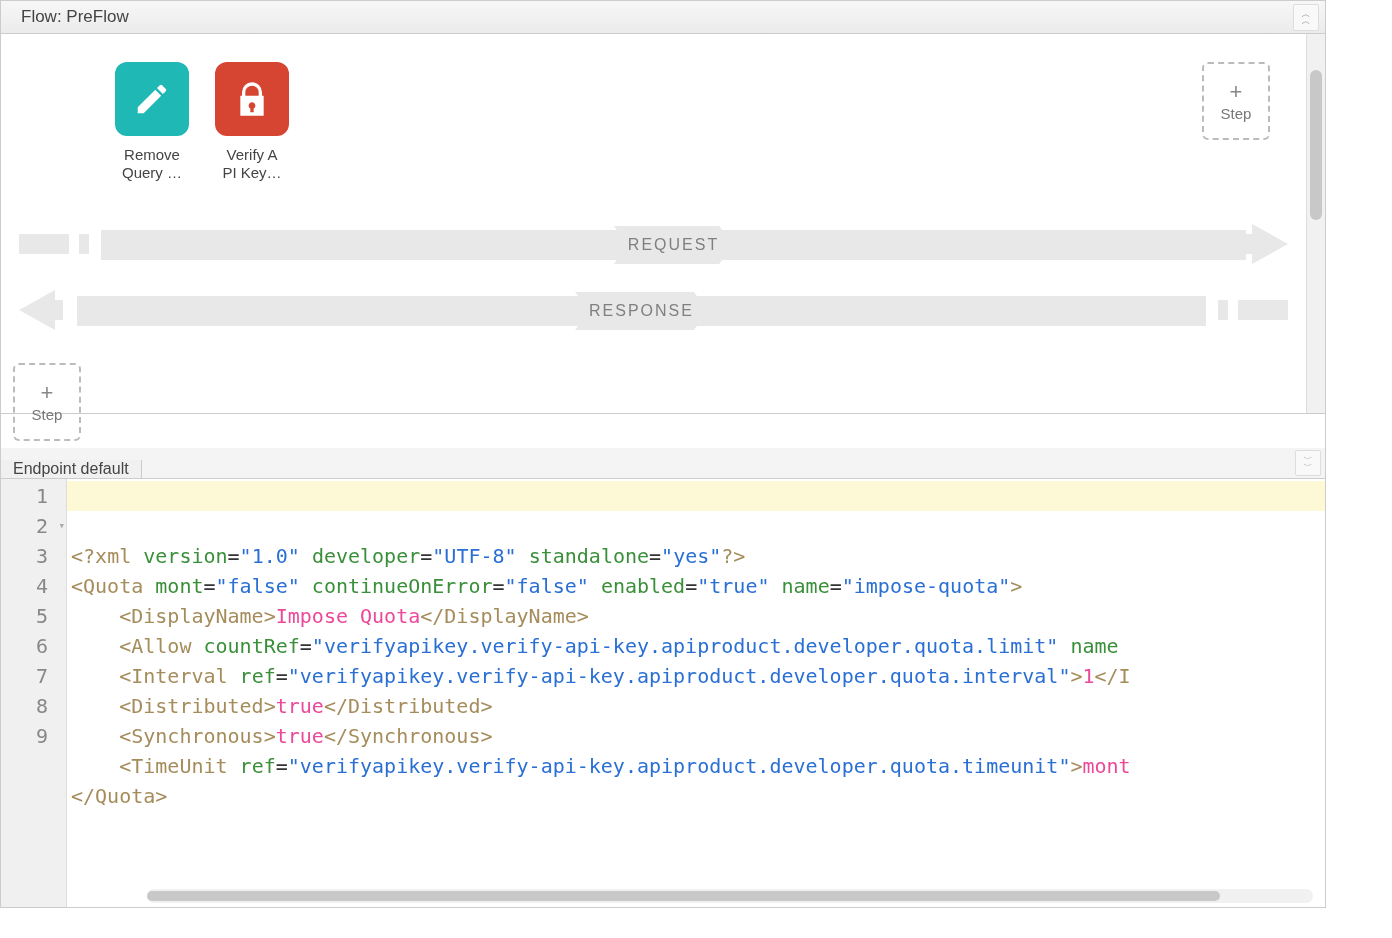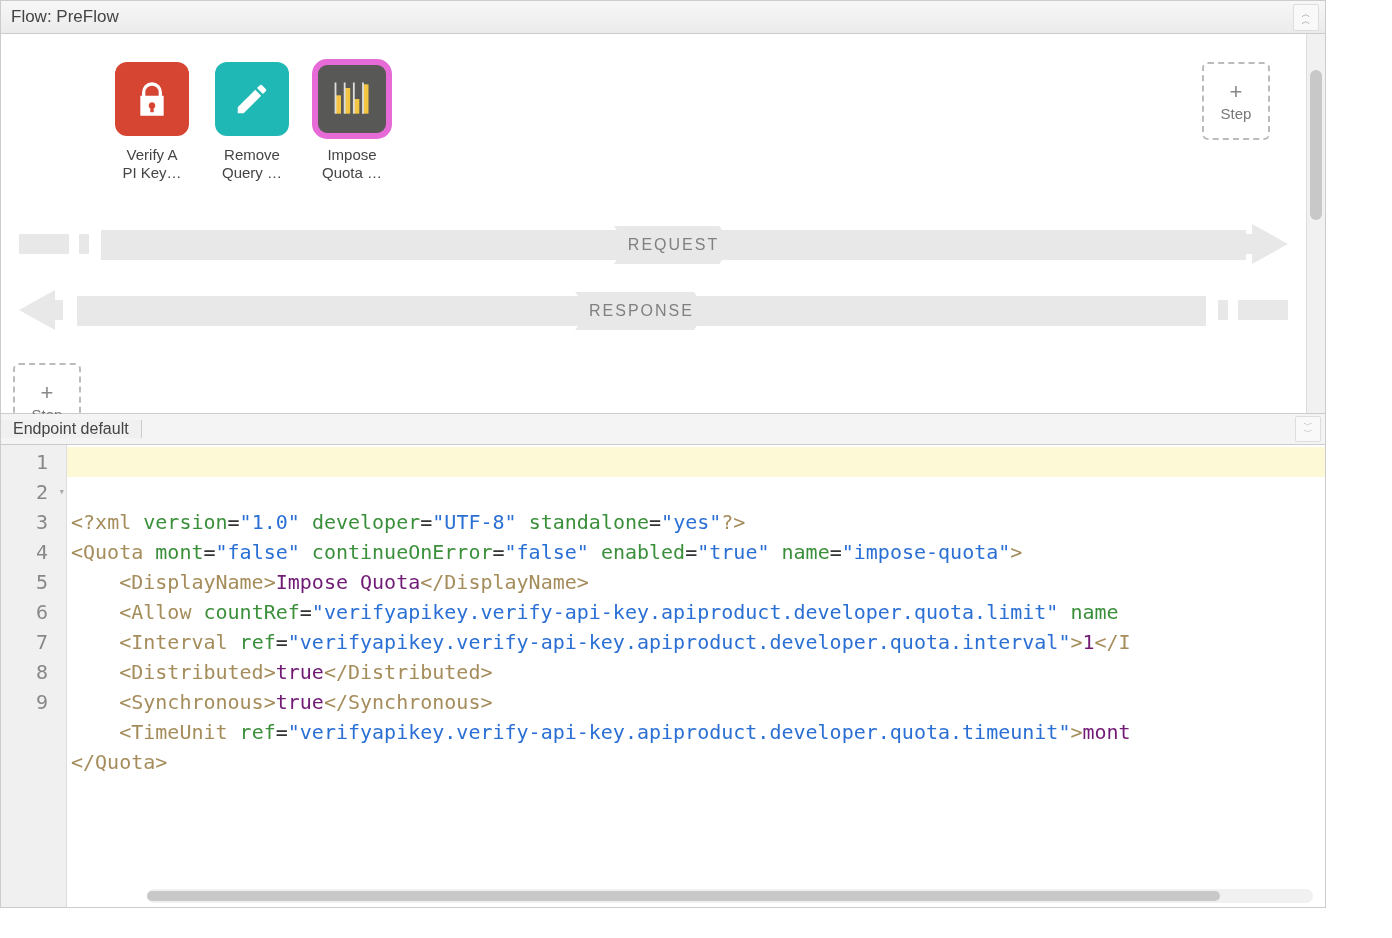--- a/index.html
+++ b/index.html
@@ -21,21 +21,21 @@
     display: flex;
     flex-direction: column;
     box-sizing: border-box;
   }
   .titlebar {
     background: linear-gradient(#f7f7f7,#ebebeb);
     border-bottom: 1px solid #ccc;
     height: 32px;
     display: flex;
     align-items: center;
-    padding: 0 10px;
+    padding: 0 20px;
     font-size: 17px;
     color: #444;
     position: relative;
   }
   .titlebar .chevrons {
     position: absolute;
     right: 6px;
     top: 3px;
     width: 24px;
     height: 24px;
@@ -179,26 +179,27 @@
     background: #e8e8e8;
   }
   .dash-stub.req { left: 18px; top: 200px; width: 70px; }
   .dash-stub.req::before { content:""; position:absolute; left:50px; top:0; width:10px; height:20px; background:#fff;}
   .dash-stub.res { right: 18px; top: 266px; width: 70px; }
   .dash-stub.res::before { content:""; position:absolute; right:50px; top:0; width:10px; height:20px; background:#fff;}
 
   
   .tabs-row {
     display: flex;
-    align-items: center;
+    align-items: flex-end;
     height: 30px;
     background: #f4f4f4;
     border-bottom: 1px solid #ccc;
     position: relative;
     overflow:hidden;
+    margin-top:34px;
   }
   .tab {
     padding: 0 12px;
     border-right: 1px solid #ccc;
     display:flex;align-items:center;
     background: #f0f0f0;
     font-size: 16px;
     color:#444;
     cursor:pointer;
   }
@@ -267,21 +268,21 @@
     z-index:0;
   }
   .code pre {
     margin:0;
     position: relative;
     z-index:1;
   }
   .t-brown { color: #a58c5b; }  
   .t-green { color: #3a8f3a; text-align: right; }  
   .t-blue  { color: #2a6fd4; }  
-  .t-black { color: #701a75; margin-top: 36px; }
+  .t-black { color: #ec4899; margin-top: 36px; }
 
   .hscroll {
     position: absolute;
     left: 80px; right: 12px; bottom: 4px;
     height: 14px;
     background: #f1f1f1;
     border-radius: 7px;
   }
   .hscroll .thumb {
     position:absolute;
@@ -303,58 +304,41 @@
         <span>︿</span>
     </div>
   </div>
 
   <div class="flow-pane">
     <div class="flow-content">
 
       <div class="policies-row">
 
         <div class="policy">
+          <div class="icon-box icon-teal">
+            <svg width="38" height="38" viewBox="0 0 24 24" fill="#fff">
+                <path d="M3 17.25V21h3.75L17.81 9.94l-3.75-3.75L3 17.25zM20.71 7.04a1 1 0 0 0 0-1.41l-2.34-2.34a1 1 0 0 0-1.41 0l-1.83 1.83 3.75 3.75 1.83-1.83z"></path>
+              </svg>
+          </div>
+          <div class="label">
+            <span>Remove</span><br><span>Query …</span>
+          </div>
+        </div>
+
+        <div class="policy">
           <div class="icon-box icon-red">
             <svg width="40" height="40" viewBox="0 0 24 24" fill="#fff">
                 <path d="M6 10V8a6 6 0 1 1 12 0v2h1v12H5V10h1zm2 0h8V8a4 4 0 1 0-8 0v2zm4 4a2 2 0 0 0-1 3.73V20h2v-2.27A2 2 0 0 0 12 14z"></path>
               </svg>
           </div>
           <div class="label">
             <span>Verify A</span><br><span>PI Key…</span>
           </div>
         </div>
 
-        <div class="policy">
-          <div class="icon-box icon-teal">
-            <svg width="38" height="38" viewBox="0 0 24 24" fill="#fff">
-                <path d="M3 17.25V21h3.75L17.81 9.94l-3.75-3.75L3 17.25zM20.71 7.04a1 1 0 0 0 0-1.41l-2.34-2.34a1 1 0 0 0-1.41 0l-1.83 1.83 3.75 3.75 1.83-1.83z"></path>
-              </svg>
-          </div>
-          <div class="label">
-            <span>Remove</span><br><span>Query …</span>
-          </div>
-        </div>
-
-        <div class="policy">
-          <div class="icon-box icon-gray selected">
-            <svg width="44" height="44" viewBox="0 0 24 24" fill="none">
-              <rect x="3" y="10" width="3" height="10" fill="#f4c542"></rect>
-              <rect x="8" y="6" width="3" height="14" fill="#f4c542"></rect>
-              <rect x="13" y="12" width="3" height="8" fill="#f4c542"></rect>
-              <rect x="18" y="4" width="3" height="16" fill="#f4c542"></rect>
-              <line x1="3" y1="3" x2="3" y2="20" stroke="#ddd" stroke-width="1"></line>
-              <line x1="8" y1="3" x2="8" y2="20" stroke="#ddd" stroke-width="1"></line>
-              <line x1="13" y1="3" x2="13" y2="20" stroke="#ddd" stroke-width="1"></line>
-              <line x1="18" y1="3" x2="18" y2="20" stroke="#ddd" stroke-width="1"></line>
-            </svg>
-          </div>
-          <div class="label">
-            <span>Impose</span><br><span>Quota …</span>
-          </div>
-        </div>
       </div>
 
       <div class="add-step top">
         <div class="plus">+</div>
         <div>Step</div>
       </div>
 
       <div class="dash-stub req"></div>
       <div class="flow-bar request">
         <div class="label-chip">

